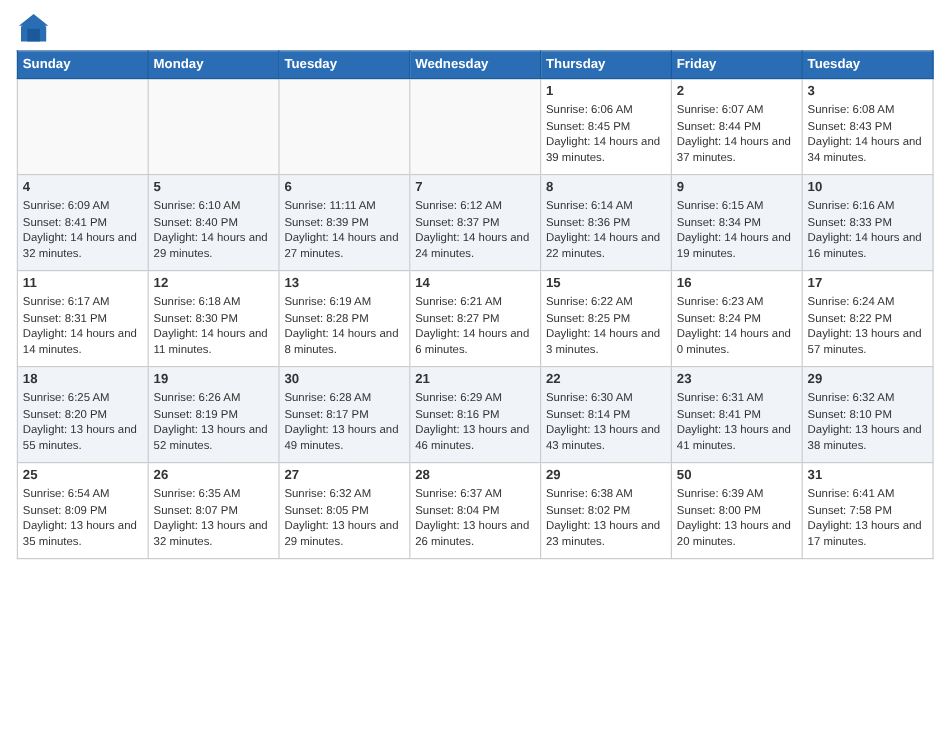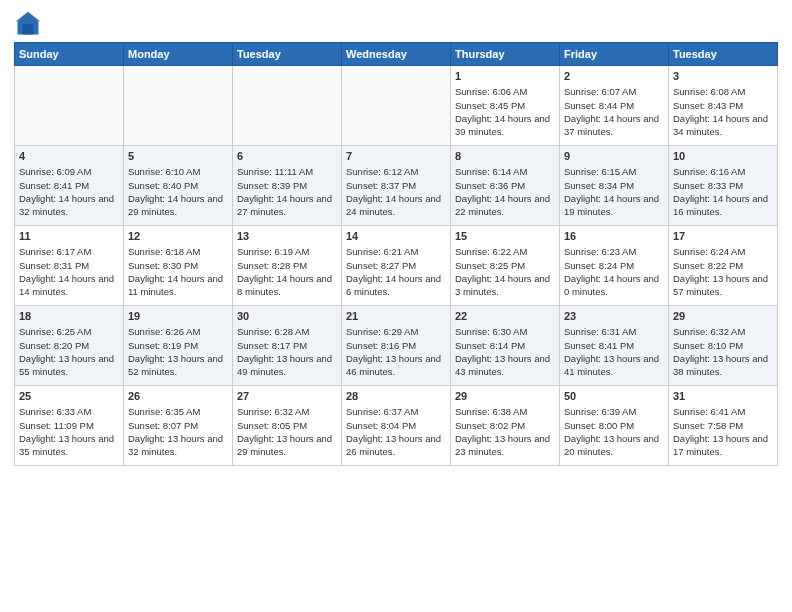--- a/index.html
+++ b/index.html
@@ -284,22 +284,22 @@
           <td>
             <span class="day-num">29</span>
             <div>Sunrise: 6:32 AM</div>
             <div>Sunset: 8:10 PM</div>
             <div>Daylight: 13 hours and 38 minutes.</div>
           </td>
         </tr>
         <tr>
           <td>
             <span class="day-num">25</span>
-            <div>Sunrise: 6:33 AM</div>
-            <div>Sunset: 11:09 PM</div>
+            <div>Sunrise: 6:54 AM</div>
+            <div>Sunset: 8:09 PM</div>
             <div>Daylight: 13 hours and 35 minutes.</div>
           </td>
           <td>
             <span class="day-num">26</span>
             <div>Sunrise: 6:35 AM</div>
             <div>Sunset: 8:07 PM</div>
             <div>Daylight: 13 hours and 32 minutes.</div>
           </td>
           <td>
             <span class="day-num">27</span>

